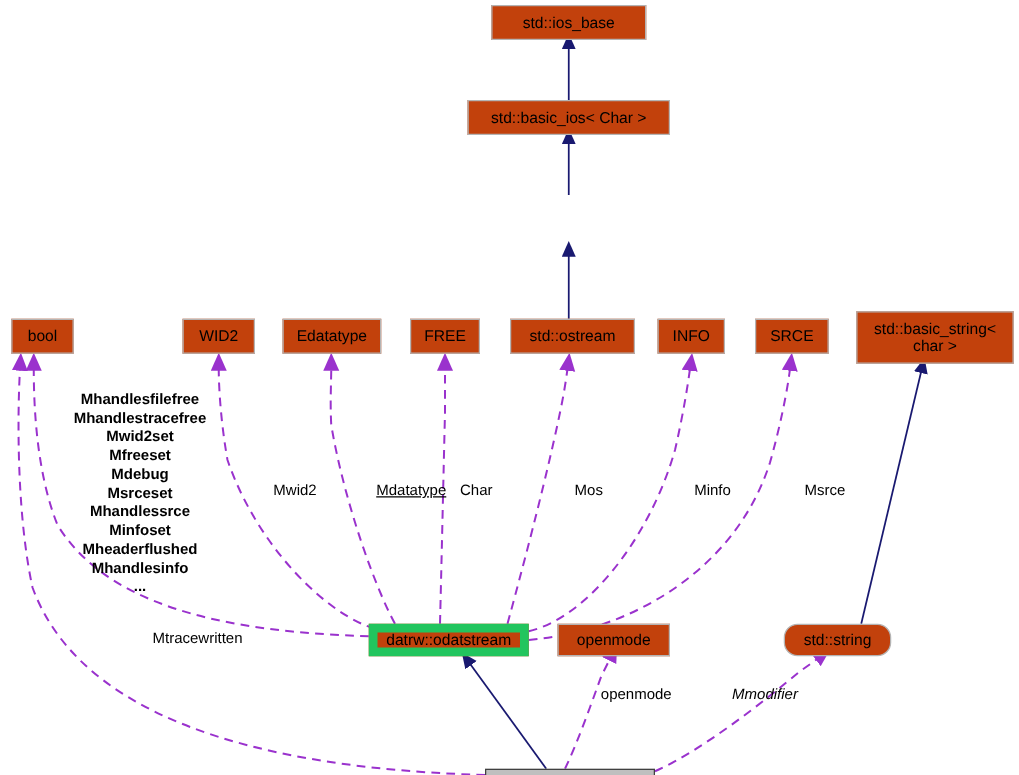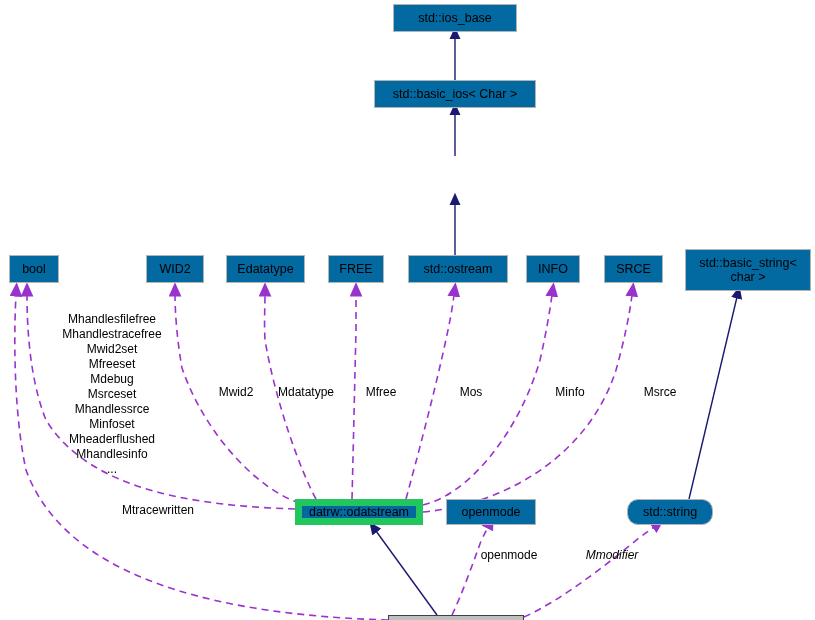--- a/index.html
+++ b/index.html
@@ -22,21 +22,21 @@
   }
   #edge-layer {
     position: absolute;
     left: 0; top: 0;
     width: 815px;
     height: 620px;
   }
   .node {
     position: absolute;
     box-sizing: border-box;
-    background: #0369a1;
+    background: #c2410c;
     border: 1px solid #b4b4b4;
     display: flex;
     align-items: center;
     justify-content: center;
     text-align: center;
     font-size: 12.5px;
     line-height: 14px;
     color: #000000;
     white-space: pre;
   }
@@ -158,39 +158,39 @@
   </div>
 
   <div class="node" style="left:627px; top:499px; width:86px; height:26px;border-radius:11px;">
     <span>std::string</span>
   </div>
 
   <div class="node filled" style="left:388px; top:615px; width:136px; height:26px;">
     
   </div>
 
-  <div class="edge-label multi" style="left:52px; top:312px; width:120px; text-align:center;">Mhandlesfilefree
+  <div class="edge-label multi" style="left:52px; top:312px; width:120px; text-align:center;font-weight:bold;">Mhandlesfilefree
 Mhandlestracefree
 Mwid2set
 Mfreeset
 Mdebug
 Msrceset
 Mhandlessrce
 Minfoset
 Mheaderflushed
 Mhandlesinfo
 ...</div>
 
   <div class="edge-label" style="left:113px; top:503px; width:90px; text-align:center;">Mtracewritten</div>
 
   <div class="edge-label" style="left:212px; top:385px; width:48px; text-align:center;">Mwid2</div>
 
-  <div class="edge-label" style="left:272px; top:385px; width:68px; text-align:center;">Mdatatype</div>
-
-  <div class="edge-label" style="left:360px; top:385px; width:42px; text-align:center;">Mfree</div>
+  <div class="edge-label" style="left:295px; top:385px; width:68px; text-align:center;text-decoration:underline;">Mdatatype</div>
+
+  <div class="edge-label" style="left:360px; top:385px; width:42px; text-align:center;">Char</div>
 
   <div class="edge-label" style="left:455px; top:385px; width:32px; text-align:center;">Mos</div>
 
   <div class="edge-label" style="left:552px; top:385px; width:36px; text-align:center;">Minfo</div>
 
   <div class="edge-label" style="left:640px; top:385px; width:40px; text-align:center;">Msrce</div>
 
   <div class="edge-label" style="left:472px; top:548px; width:74px; text-align:center;">openmode</div>
 
   <div class="edge-label" style="left:578px; top:548px; width:68px; text-align:center;font-style:italic;">Mmodifier</div>

